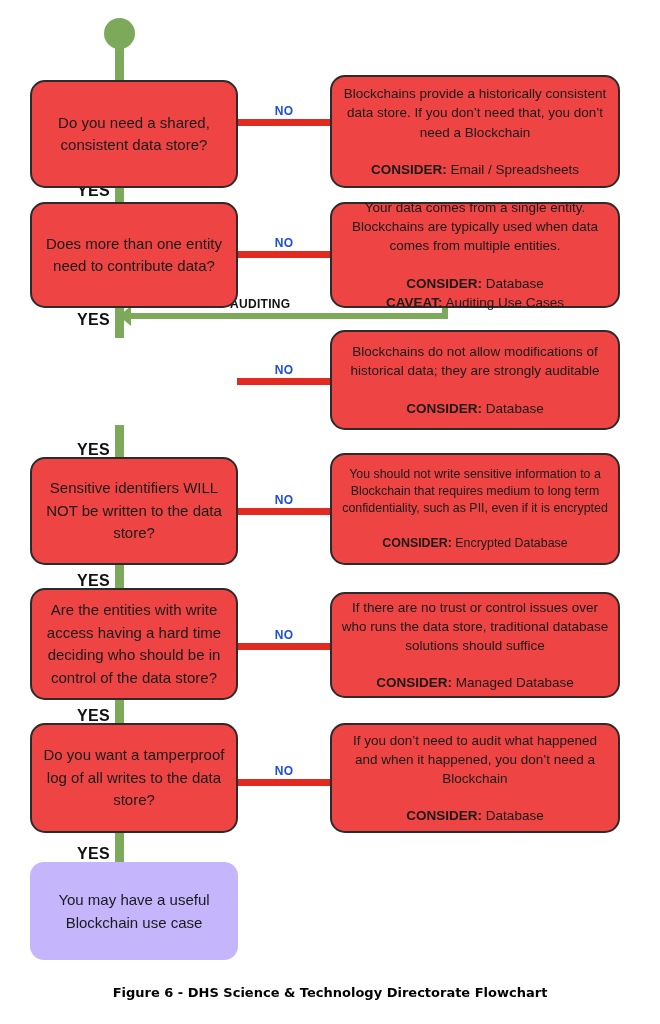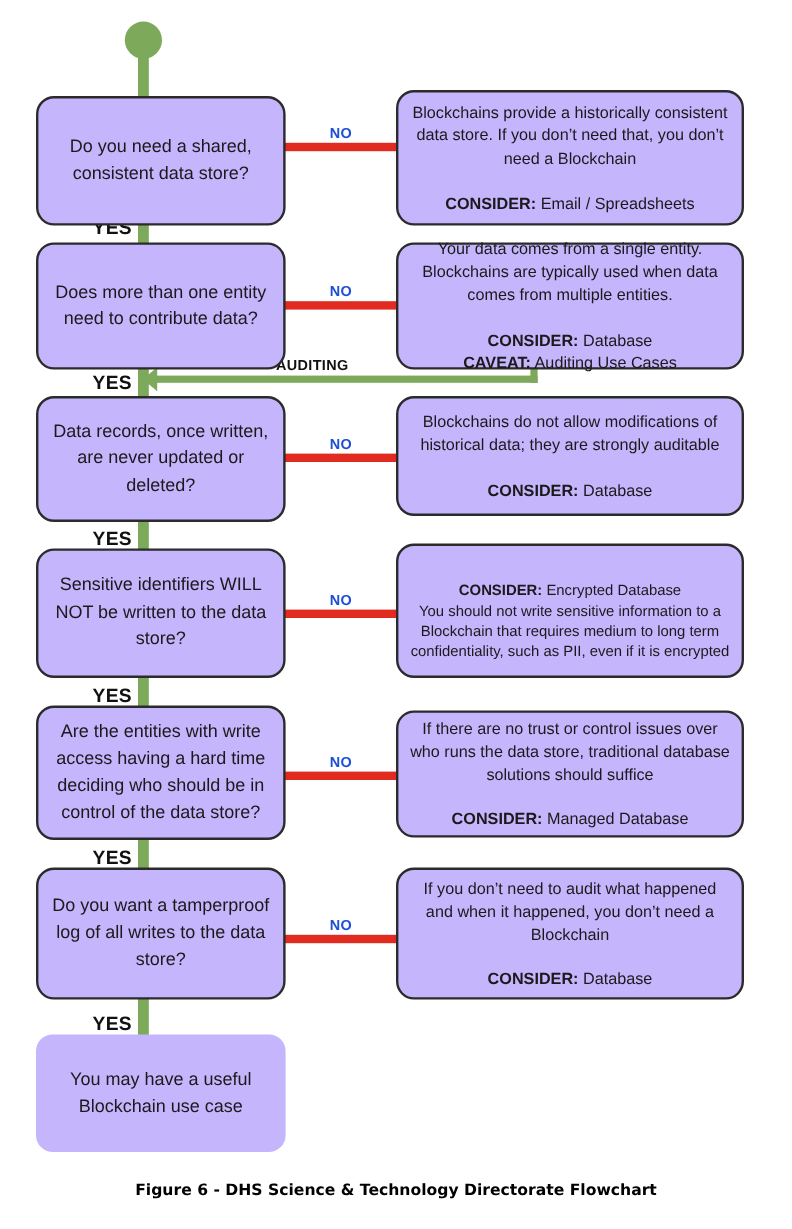--- a/index.html
+++ b/index.html
@@ -113,21 +113,21 @@
     letter-spacing: 0.3px;
     z-index: 3;
   }
 
   
   .node {
     position: absolute;
     box-sizing: border-box;
     border: 2px solid #2b2b2b;
     border-radius: 15px;
-    background: #c4b5fd;
+    background: #ef4444;
     display: flex;
     align-items: center;
     justify-content: center;
     text-align: center;
     z-index: 4;
     padding: 4px 8px;
   }
   .question {
     left: 30px;
     width: 208px;
@@ -233,37 +233,34 @@
     <span>Does more than one entity need to contribute data?</span>
   </div>
   <div class="node outcome" style="top:202px;height:106px;">
     <div>
       <p class="para">Your data comes from a single entity. Blockchains are typically used when data comes from multiple entities.</p>
       <p class="para consider"><b>CONSIDER:</b> <span>Database</span></p>
       <p class="para"><b>CAVEAT:</b> <span>Auditing Use Cases</span></p>
     </div>
   </div>
 
-  <div class="node question" style="top:330px;height:105px;">
-    <span>Data records, once written, are never updated or deleted?</span>
-  </div>
   <div class="node outcome" style="top:330px;height:100px;">
     <div>
       <p class="para">Blockchains do not allow modifications of historical data; they are strongly auditable</p>
       <p class="para consider"><b>CONSIDER:</b> <span>Database</span></p>
     </div>
   </div>
 
   <div class="node question" style="top:457px;height:108px;">
     <span>Sensitive identifiers WILL NOT be written to the data store?</span>
   </div>
   <div class="node outcome small" style="top:453px;height:112px;">
     <div>
+      <p class="para">You should not write sensitive information to a Blockchain that requires medium to long term confidentiality, such as PII, even if it is encrypted</p>
       <p class="para consider"><b>CONSIDER:</b> <span>Encrypted Database</span></p>
-      <p class="para">You should not write sensitive information to a Blockchain that requires medium to long term confidentiality, such as PII, even if it is encrypted</p>
     </div>
   </div>
 
   <div class="node outcome" style="top:592px;height:106px;">
     <div>
       <p class="para">If there are no trust or control issues over who runs the data store, traditional database solutions should suffice</p>
       <p class="para consider"><b>CONSIDER:</b> <span>Managed Database</span></p>
     </div>
   </div>
   <div class="node question" style="top:588px;height:112px;">

